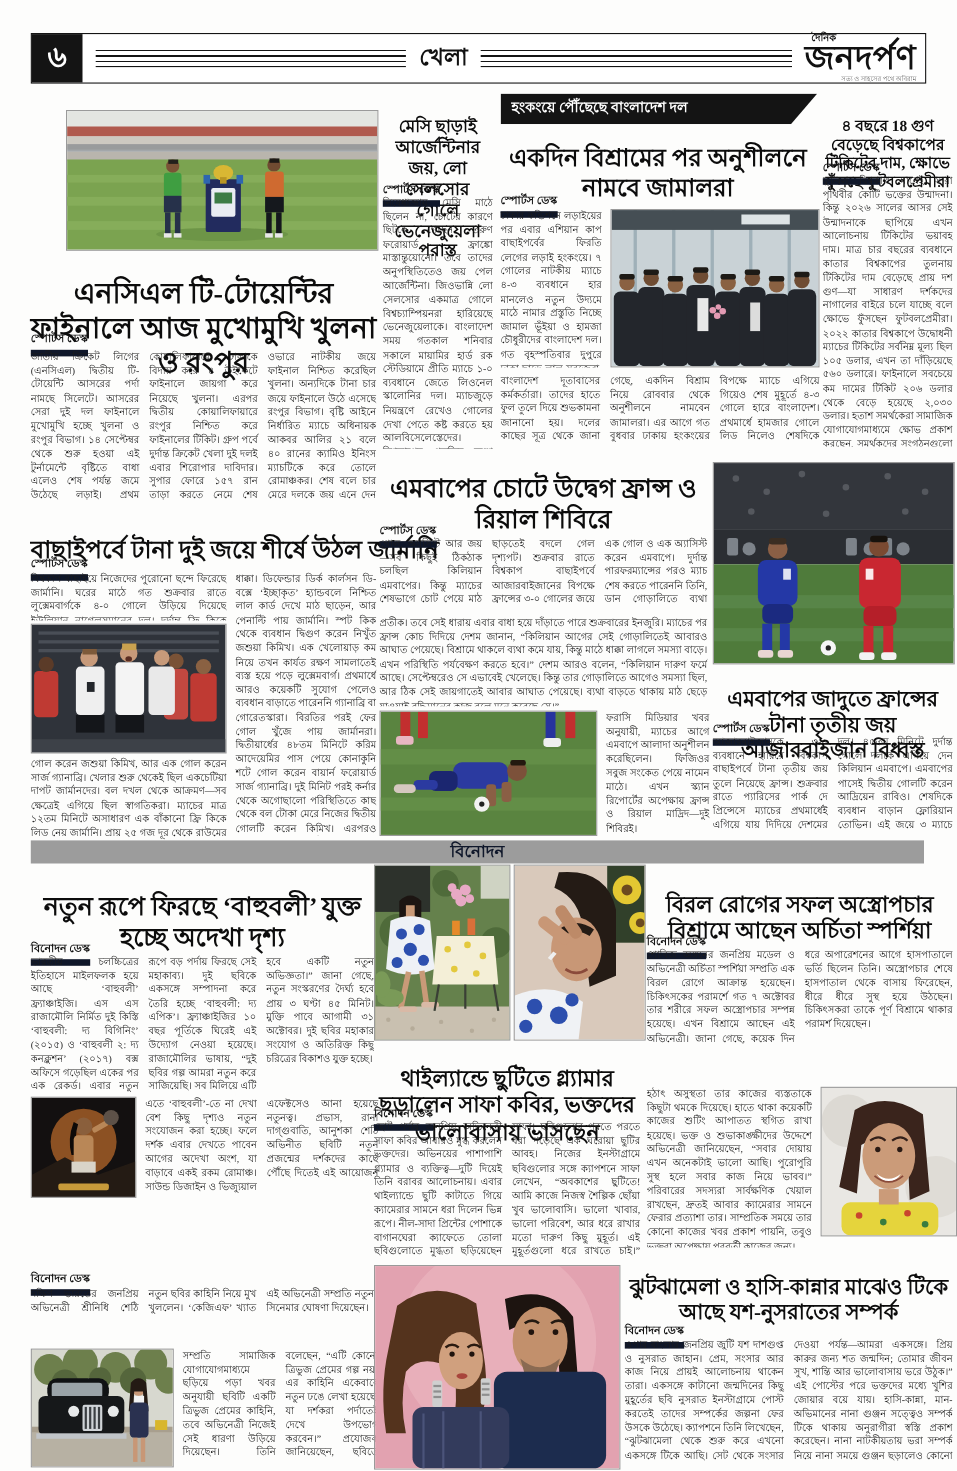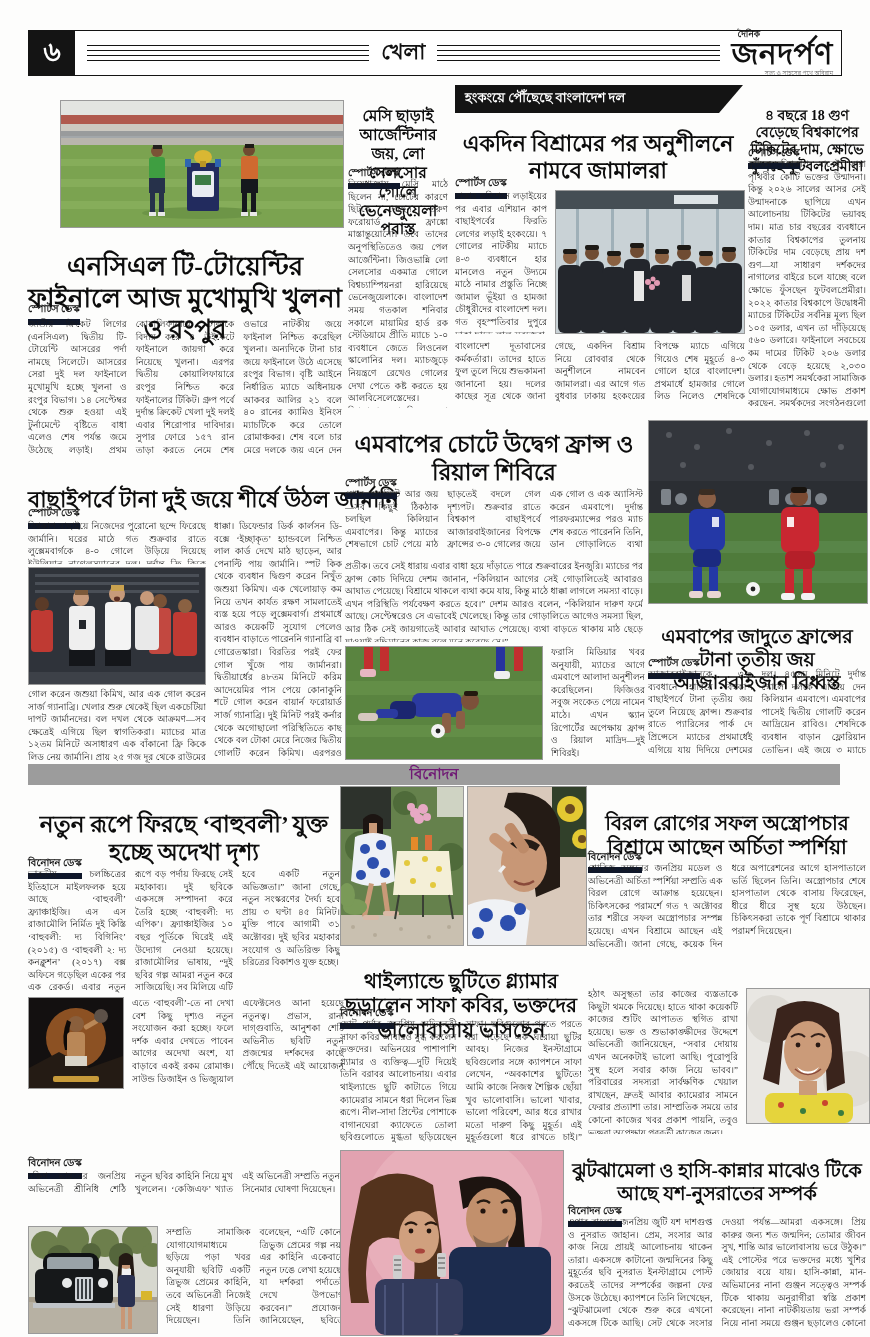--- a/index.html
+++ b/index.html
@@ -22,21 +22,21 @@
   
   .headline{font-weight:bold;color:#0c0c0c;text-align:center;line-height:1.22;margin-top:19px;}
   .h-xl{font-size:26px;} .h-lg{font-size:23px;} .h-md{font-size:20px;}
   .h-sm{font-size:15.5px;} .h-xs{font-size:14px;}
   .byline{font-size:10px;font-weight:bold;display:inline-block;
           border-bottom:6px solid #0f172a;padding-bottom:1px;}
   .body{font-size:9px;line-height:1.4;text-align:justify;color:#1c1c1c;overflow:hidden;}
   .c3{column-count:3;column-gap:9px;} .c2{column-count:2;column-gap:9px;}
   .kicker{background:#141414;color:#fff;font-size:13px;font-weight:bold;
           padding:3px 10px 4px;clip-path:polygon(0 0,100% 0,calc(100% - 24px) 100%,0 100%);}
-  .divider{background:#9c9c9c;color:#701a75;font-size:15px;font-weight:bold;
+  .divider{background:#9c9c9c;color:#0f172a;font-size:15px;font-weight:bold;
            display:flex;align-items:center;justify-content:center;}
   .photo{border:1px solid #9a9a9a;display:block;}
   .row{display:flex;gap:8px;}
 </style>
 </head>
 <body>
 
 <div id="page">
 
   <div class="abs hdr">

